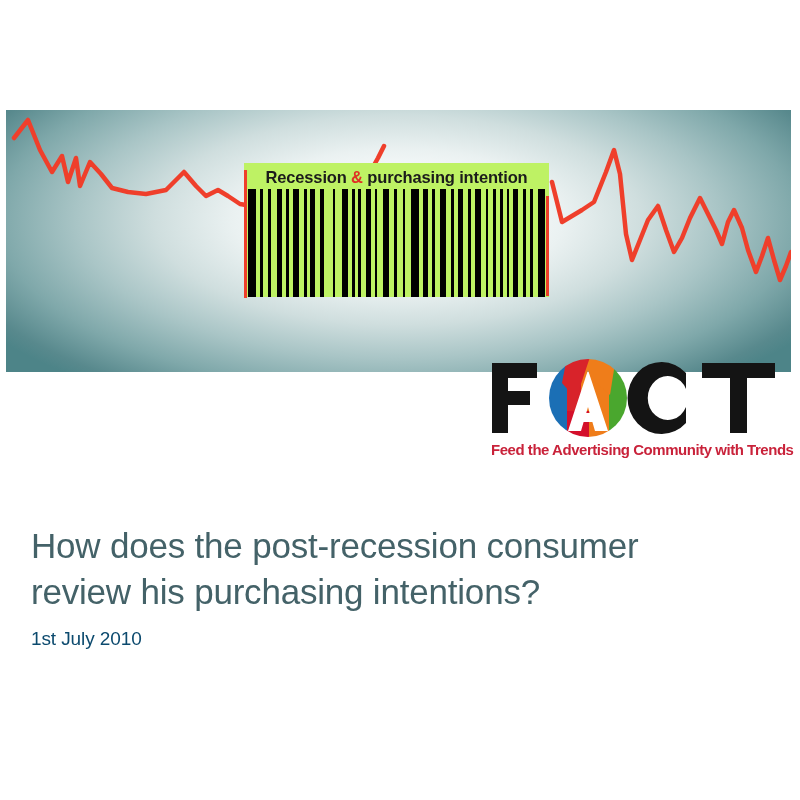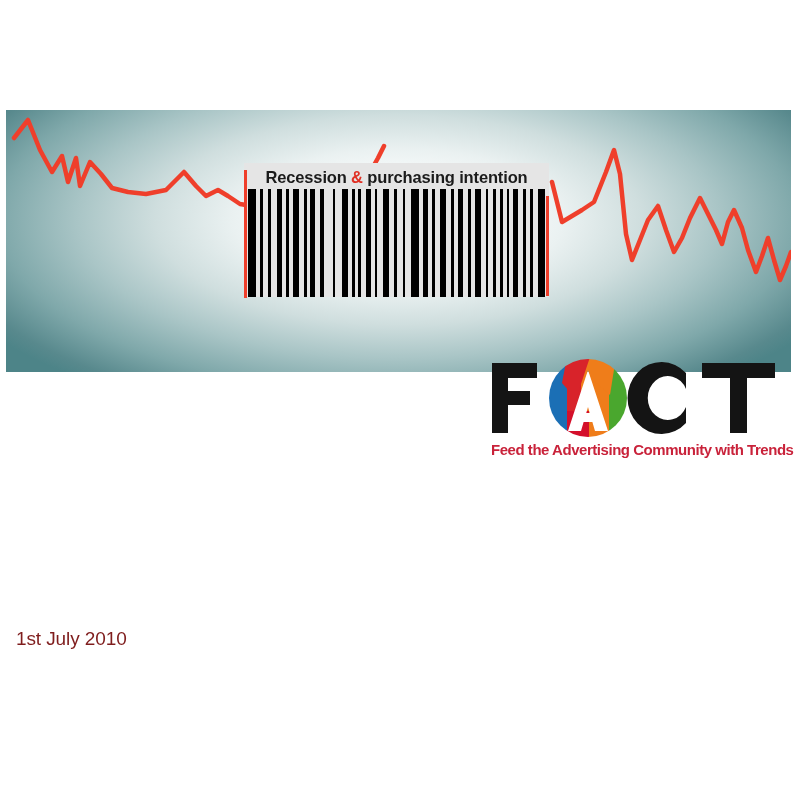--- a/index.html
+++ b/index.html
@@ -44,21 +44,21 @@
     display: block;
   }
 
   
   .barcode {
     position: absolute;
     left: 244px;
     top: 163px;
     width: 305px;
     height: 134px;
-    background: #e5e5e5;
+    background: #bef264;
     overflow: hidden;
   }
   .barcode-title {
     position: absolute;
     left: 0;
     right: 0;
     top: 5px;
     text-align: center;
     font-family: "Liberation Sans", sans-serif;
     font-weight: bold;
@@ -125,26 +125,26 @@
     font-size: 35px;
     line-height: 46px;
     font-weight: normal;
     color: #446268;
     letter-spacing: -0.2px;
   }
   .headline-line { display: block; }
 
   .subline {
     position: absolute;
-    left: 16px;
+    left: 31px;
     top: 628px;
     font-family: "Liberation Sans", sans-serif;
     font-size: 19px;
     font-weight: normal;
-    color: #7f1d1d;
+    color: #0c4a6e;
     letter-spacing: -0.1px;
   }
 </style>
 </head>
 <body>
 
 <div class="hero">
   <svg class="hero-svg" viewBox="0 0 785 262" preserveAspectRatio="none">
 
     <polyline points="8,28 22,10 34,40 46,62 56,46 62,72 70,48 74,76 84,52 95,64 106,78 122,82 140,84 160,80 178,62 190,76 200,86 212,80 222,86 234,94 246,96 256,98 266,98 278,96 290,92 300,78 310,60 318,78 330,100 340,112 352,88 362,66 372,48 378,36" fill="none" stroke="#ef3f2b" stroke-width="4.5" stroke-linejoin="round" stroke-linecap="round"></polyline>
@@ -245,15 +245,17 @@
       <g fill="#141414">
         <rect x="212" y="4" width="73" height="15"></rect>
         <rect x="240" y="4" width="17" height="70"></rect>
       </g>
     </svg>
   </div>
   <div class="logo-tagline">Feed the Advertising Community with Trends</div>
 </div>
 
 <div class="headline">
+  <span class="headline-line">How does the post-recession consumer</span>
+  <span class="headline-line">review his purchasing intentions?</span>
 </div>
 
 <div class="subline">1st July 2010</div>
 
 </body></html>

